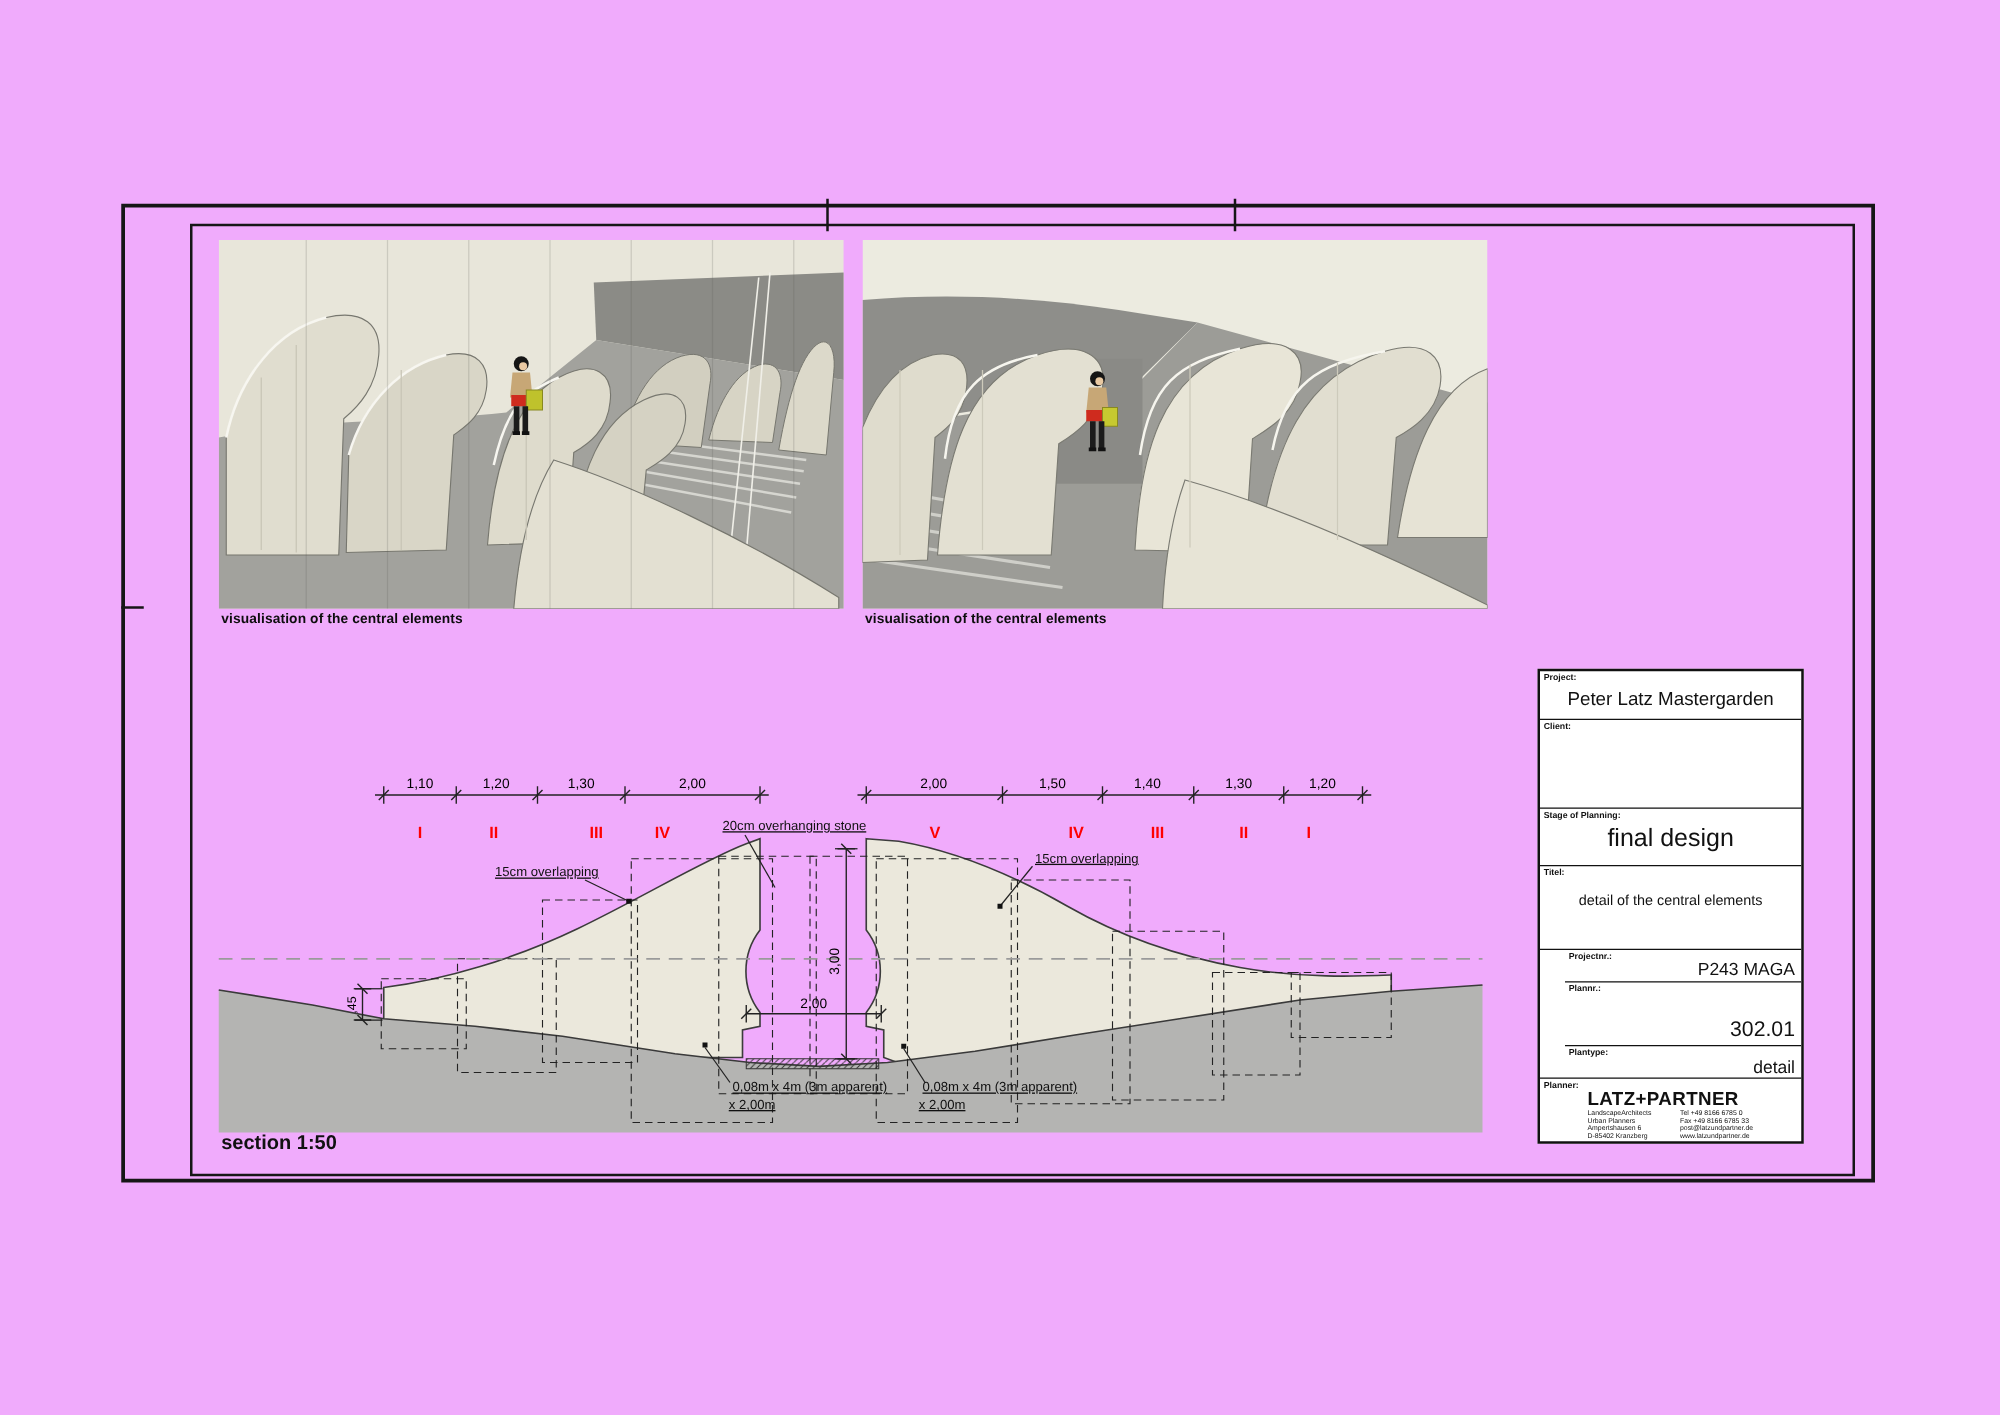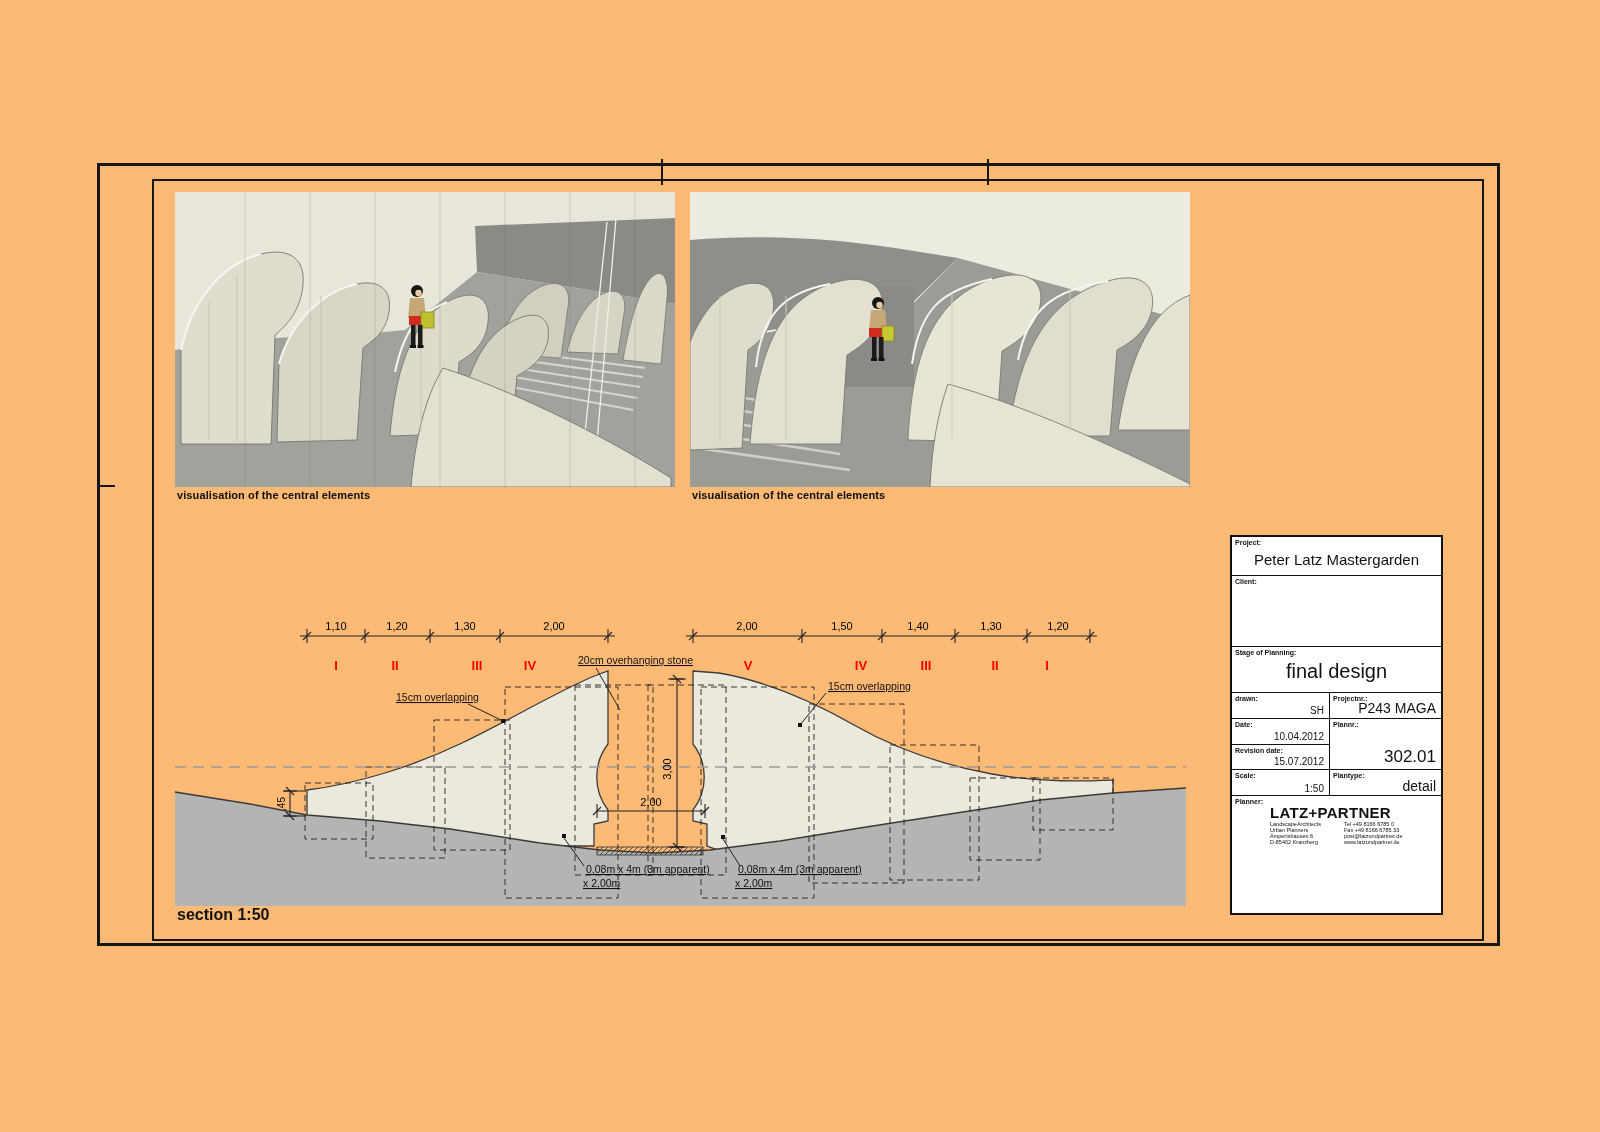--- a/index.html
+++ b/index.html
@@ -1,27 +1,27 @@
 <!DOCTYPE html>
 <html><head>
 <meta charset="utf-8">
 <style>
   html,body{margin:0;padding:0;background:#ffffff;font-family:"Liberation Sans",sans-serif;color:#111;}
-  #stage{position:relative;width:1600px;height:1132px;background:#fdba74;overflow:hidden;}
+  #stage{position:relative;width:1600px;height:1132px;background:#f0abfc;overflow:hidden;}
   .abs{position:absolute;}
   
   #outer-border{left:97px;top:163px;width:1403px;height:783px;border:3px solid #161616;box-sizing:border-box;}
   #inner-frame{left:152px;top:179px;width:1332px;height:762px;border:2px solid #161616;box-sizing:border-box;}
   .foldtick{background:#161616;}
   
   .caption{font-size:11px;font-weight:700;letter-spacing:.1px;color:#0d0d0d;}
   #section-label{left:177px;top:906px;font-size:16px;font-weight:700;}
   
   #title-block{left:1230px;top:535px;width:213px;height:380px;border:2px solid #111;box-sizing:border-box;background:#fff;font-size:10px;}
-  .tb-row{position:relative;border-bottom:1.5px solid #111;box-sizing:border-box;overflow:hidden;}
+  .tb-row{position:relative;border-bottom:1.5px solid #111;box-sizing:border-box;overflow:hidden;padding-left:20px;}
   .tb-row:last-child{border-bottom:none;}
   .tb-label{position:absolute;left:3px;top:2px;font-size:7px;font-weight:700;}
   .tb-center{position:absolute;left:0;right:0;text-align:center;}
   .split{display:flex;height:100%;}
   .split .col-l{width:98px;border-right:1.5px solid #111;box-sizing:border-box;}
   .split .col-r{flex:1;text-align:right;}
   .sub{position:relative;border-bottom:1.5px solid #111;box-sizing:border-box;}
   .sub:last-child{border-bottom:none;}
   .sub .val-r{position:absolute;right:5px;bottom:2px;font-size:10px;}
   .big-r{position:absolute;right:5px;bottom:2px;}
@@ -286,40 +286,26 @@
       <span class="tb-label">Project:</span>
       <div class="tb-center" style="top:14px;font-size:15px;">Peter Latz Mastergarden</div>
     </div>
     <div class="tb-row" style="height:71px;">
       <span class="tb-label">Client:</span>
     </div>
     <div class="tb-row" style="height:46px;">
       <span class="tb-label">Stage of Planning:</span>
       <div class="tb-center" style="top:13px;font-size:20px;">final design</div>
     </div>
+    <div class="tb-row" style="height:67px;">
+      <span class="tb-label">Titel:</span>
+      <div class="tb-center" style="top:22px;font-size:11.5px;">detail of the central elements</div>
+    </div>
     <div class="tb-row" style="height:103px;">
       <div class="split">
-        <div class="col-l">
-          <div class="sub" style="height:26px;">
-            <span class="tb-label">drawn:</span>
-            <span class="val-r">SH</span>
-          </div>
-          <div class="sub" style="height:26px;">
-            <span class="tb-label">Date:</span>
-            <span class="val-r">10.04.2012</span>
-          </div>
-          <div class="sub" style="height:25px;">
-            <span class="tb-label">Revision date:</span>
-            <span class="val-r">15.07.2012</span>
-          </div>
-          <div class="sub" style="height:26px;">
-            <span class="tb-label">Scale:</span>
-            <span class="val-r">1:50</span>
-          </div>
-        </div>
         <div class="col-r">
           <div class="sub" style="height:26px;">
             <span class="tb-label">Projectnr.:</span>
             <span class="big-r" style="font-size:14px;">P243 MAGA</span>
           </div>
           <div class="sub" style="height:51px;">
             <span class="tb-label">Plannr.:</span>
             <span class="big-r" style="font-size:17px;margin-left:32px;">302.01</span>
           </div>
           <div class="sub" style="height:26px;">

